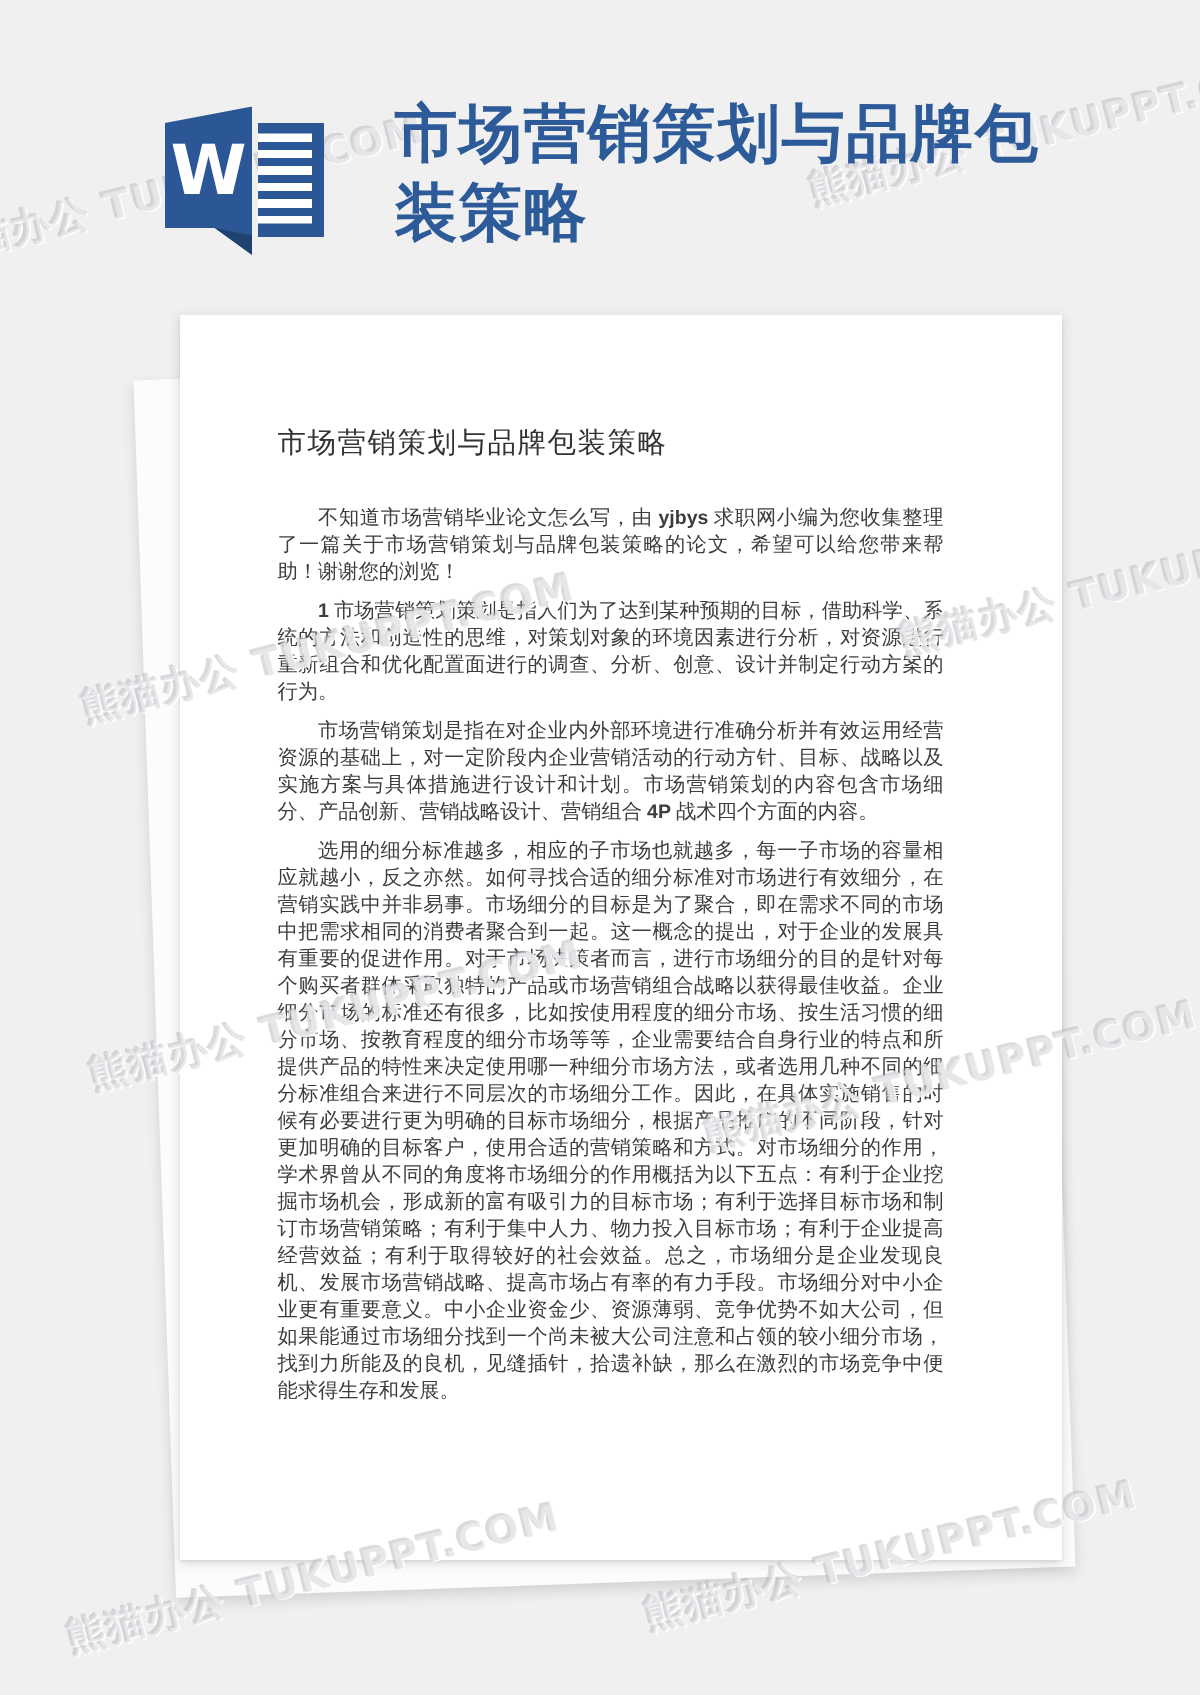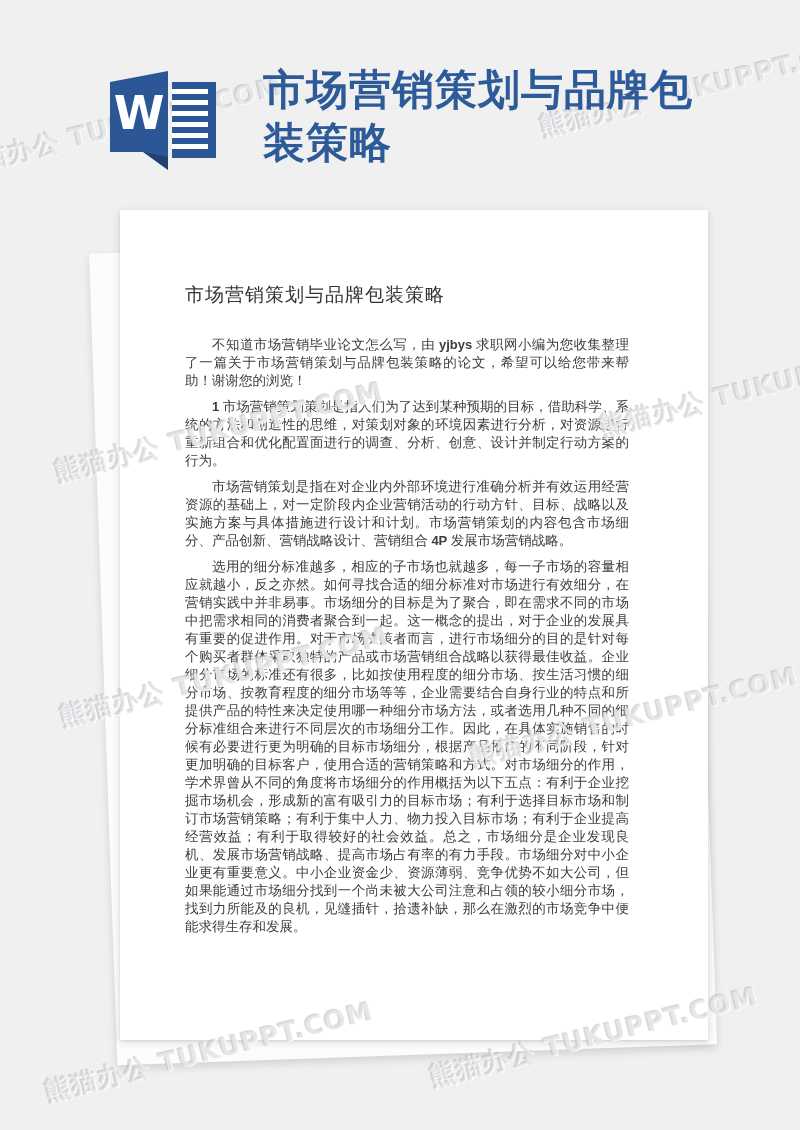--- a/index.html
+++ b/index.html
@@ -133,19 +133,19 @@
   </div>
 
   <div class="paper-back"></div>
 
   <div class="paper">
     <div class="paper-inner">
       <h2 class="doc-title">市场营销策划与品牌包装策略</h2>
       <div class="doc-body">
           <p><span>不知道市场营销毕业论文怎么写，由 </span><span class="b">yjbys</span><span> 求职网小编为您收集整理了一篇关于市场营销策划与品牌包装策略的论文，希望可以给您带来帮助！谢谢您的浏览！</span></p>
           <p><span class="b">1</span><span> 市场营销策划策划是指人们为了达到某种预期的目标，借助科学、系统的方法和创造性的思维，对策划对象的环境因素进行分析，对资源进行重新组合和优化配置面进行的调查、分析、创意、设计并制定行动方案的行为。</span></p>
-          <p><span>市场营销策划是指在对企业内外部环境进行准确分析并有效运用经营资源的基础上，对一定阶段内企业营销活动的行动方针、目标、战略以及实施方案与具体措施进行设计和计划。市场营销策划的内容包含市场细分、产品创新、营销战略设计、营销组合 </span><span class="b">4P</span><span> 发展市场营销战略。</span></p>
+          <p><span>市场营销策划是指在对企业内外部环境进行准确分析并有效运用经营资源的基础上，对一定阶段内企业营销活动的行动方针、目标、战略以及实施方案与具体措施进行设计和计划。市场营销策划的内容包含市场细分、产品创新、营销战略设计、营销组合 </span><span class="b">4P</span><span> 战术四个方面的内容。</span></p>
           <p><span>选用的细分标准越多，相应的子市场也就越多，每一子市场的容量相应就越小，反之亦然。如何寻找合适的细分标准对市场进行有效细分，在营销实践中并非易事。市场细分的目标是为了聚合，即在需求不同的市场中把需求相同的消费者聚合到一起。这一概念的提出，对于企业的发展具有重要的促进作用。对于市场决策者而言，进行市场细分的目的是针对每个购买者群体采取独特的产品或市场营销组合战略以获得最佳收益。企业细分市场的标准还有很多，比如按使用程度的细分市场、按生活习惯的细分市场、按教育程度的细分市场等等，企业需要结合自身行业的特点和所提供产品的特性来决定使用哪一种细分市场方法，或者选用几种不同的细分标准组合来进行不同层次的市场细分工作。因此，在具体实施销售的时候有必要进行更为明确的目标市场细分，根据产品推广的不同阶段，针对更加明确的目标客户，使用合适的营销策略和方式。对市场细分的作用，学术界曾从不同的角度将市场细分的作用概括为以下五点：有利于企业挖掘市场机会，形成新的富有吸引力的目标市场；有利于选择目标市场和制订市场营销策略；有利于集中人力、物力投入目标市场；有利于企业提高经营效益；有利于取得较好的社会效益。总之，市场细分是企业发现良机、发展市场营销战略、提高市场占有率的有力手段。市场细分对中小企业更有重要意义。中小企业资金少、资源薄弱、竞争优势不如大公司，但如果能通过市场细分找到一个尚未被大公司注意和占领的较小细分市场，找到力所能及的良机，见缝插针，拾遗补缺，那么在激烈的市场竞争中便能求得生存和发展。</span></p>
         </div>
     </div>
   </div>
 
 </div>
 
 </body></html>

